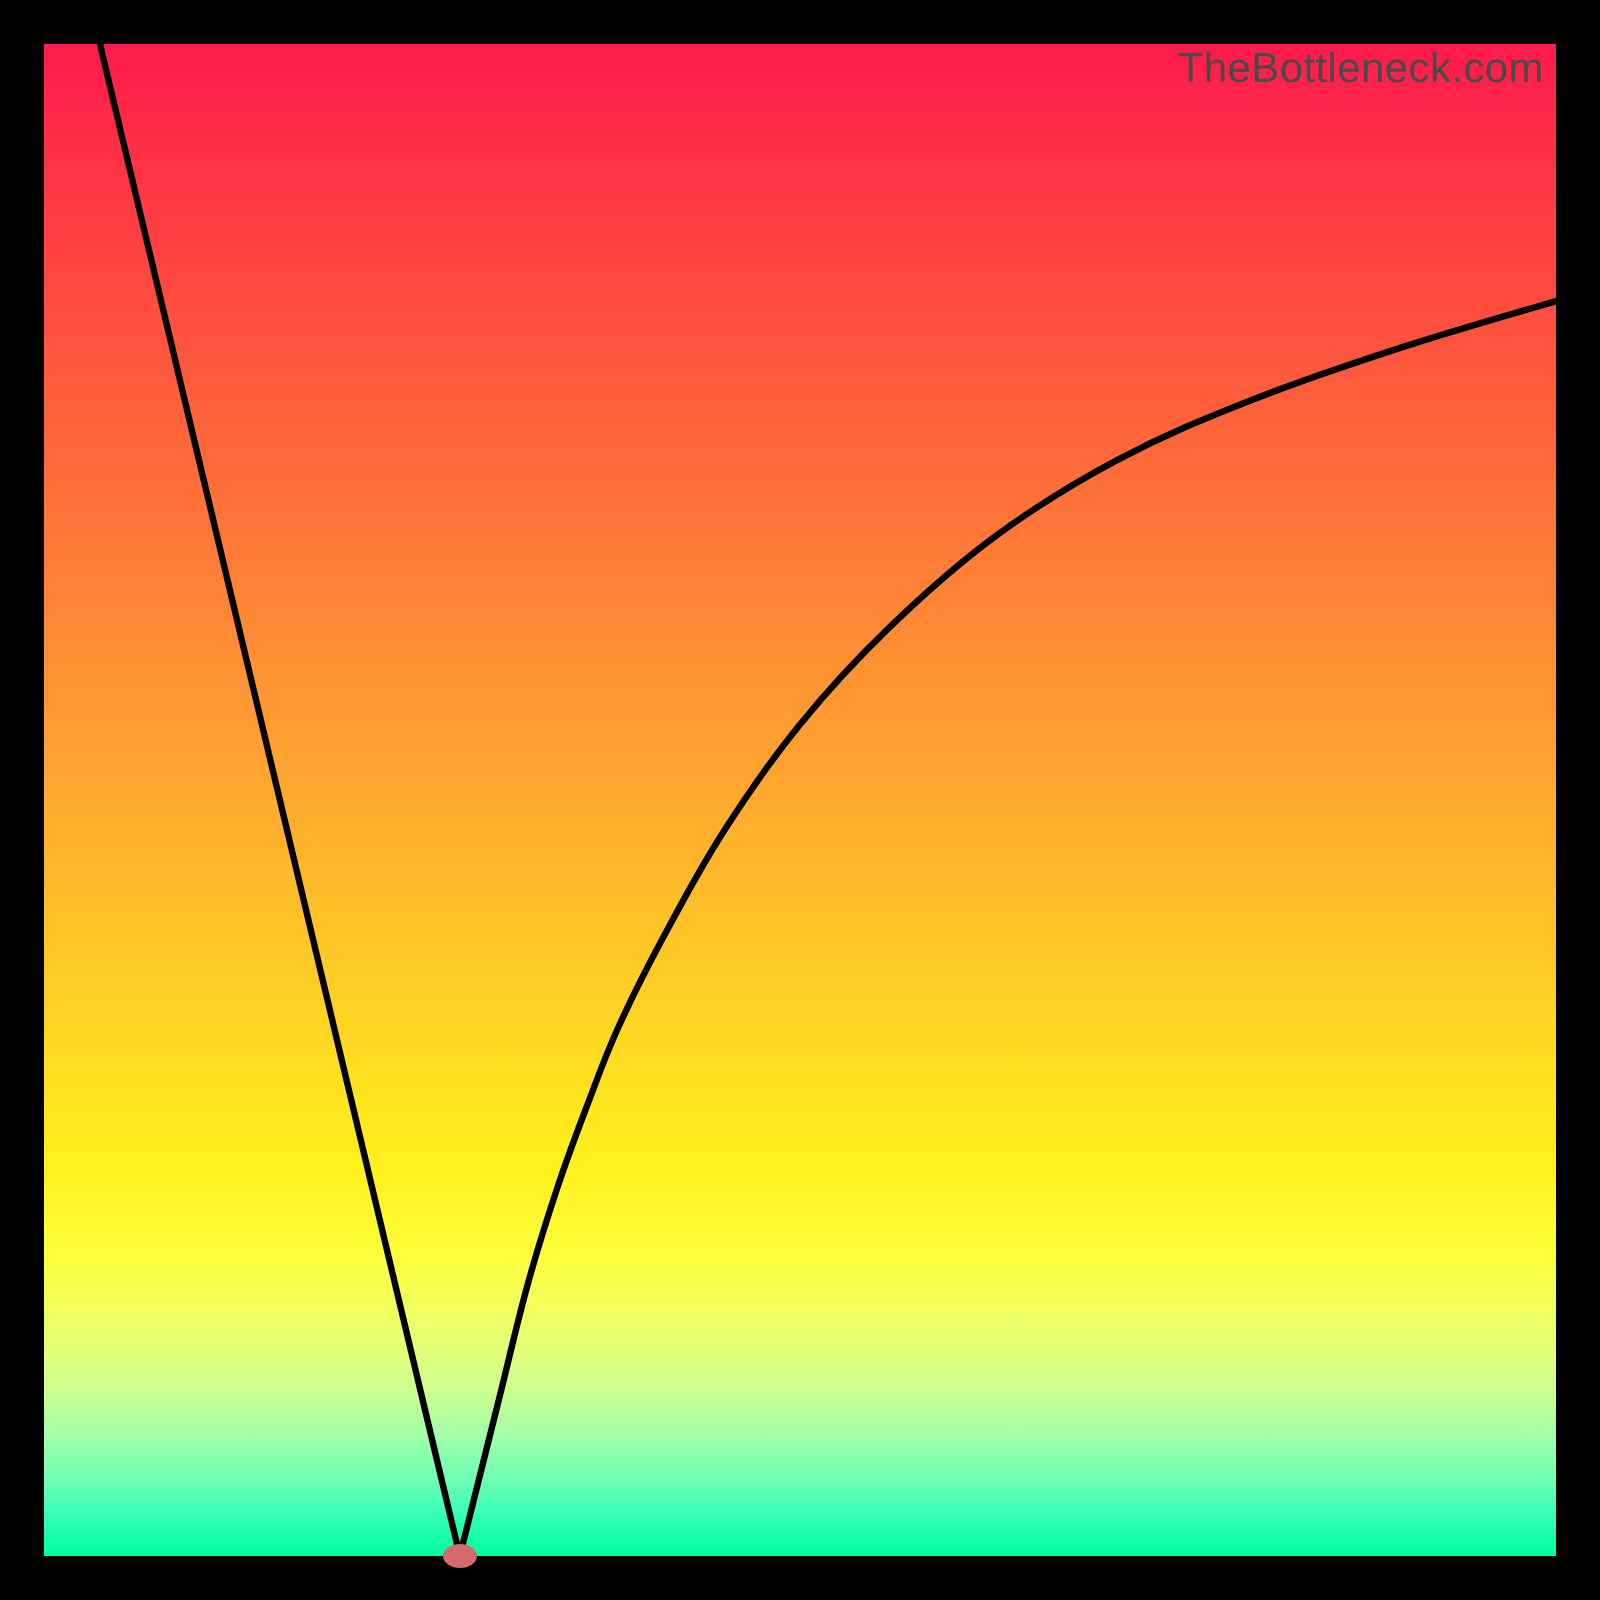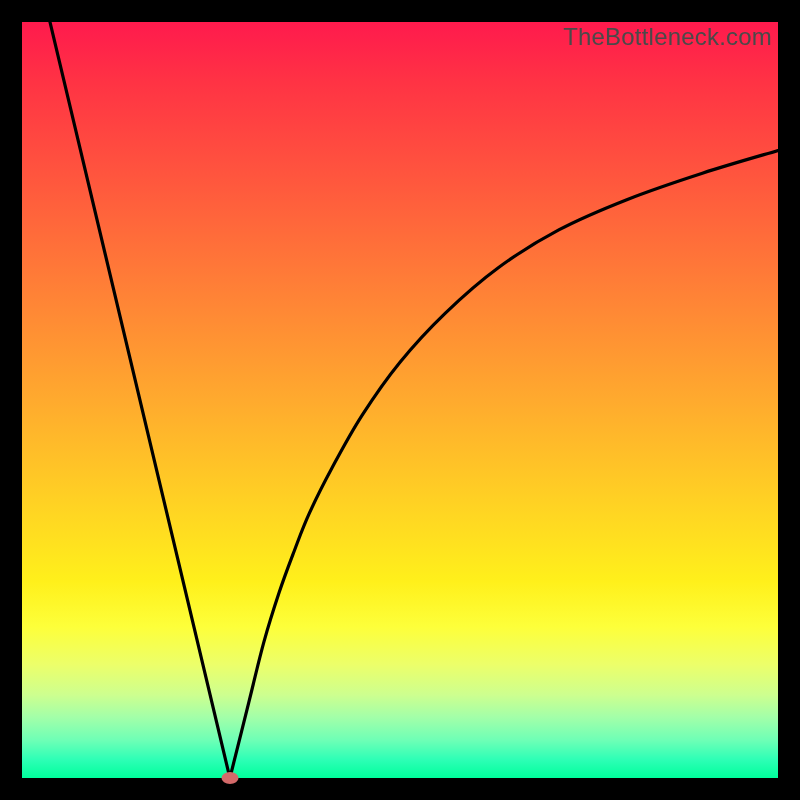--- a/index.html
+++ b/index.html
@@ -32,21 +32,21 @@
       #6effb6 95%,
       #2fffb6 97.5%,
       #00ff9c 100%
     );
   }
   .watermark {
     position: absolute;
     top: 1px;
     right: 6px;
     color: #4a4a4a;
-    font-size: 24px;
+    font-size: 21px;
     font-weight: 500;
     letter-spacing: 0.2px;
     z-index: 10;
   }
   svg.curve {
     position: absolute;
     left: 0;
     top: 0;
     width: 756px;
     height: 756px;

